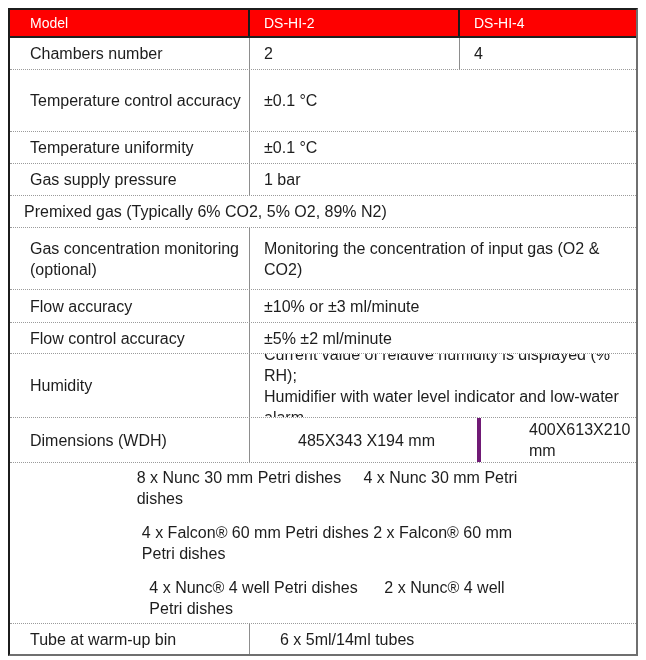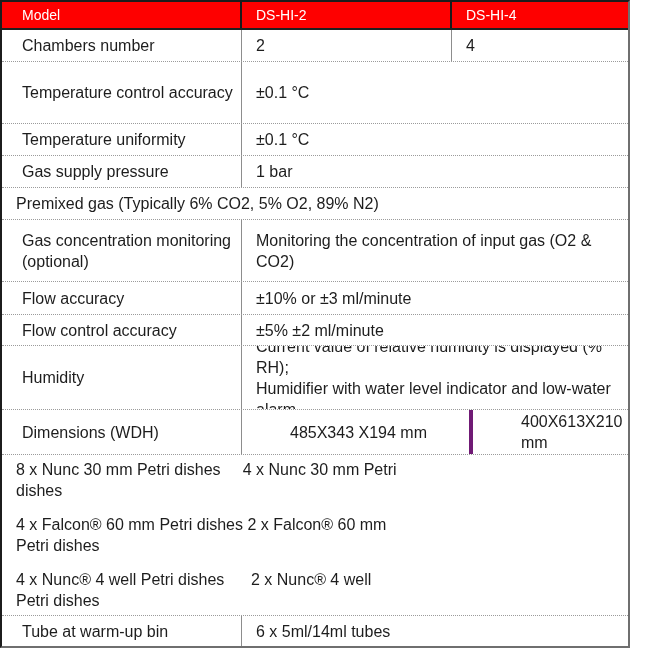--- a/index.html
+++ b/index.html
@@ -6,21 +6,21 @@
     margin: 0;
     padding: 0;
     background: #ffffff;
     font-family: "Liberation Sans", "DejaVu Sans", sans-serif;
   }
   .page {
     width: 646px;
     height: 660px;
     background: #ffffff;
     box-sizing: border-box;
-    padding: 0;
+    padding: 8px;
   }
   .tbl {
     width: 630px;
     box-sizing: border-box;
     border: 2px solid;
     border-color: #1c1c1c #6f6f6f #6f6f6f #1c1c1c;
     background: #ffffff;
   }
   .row {
     display: flex;
@@ -74,24 +74,24 @@
   .r-tempctrl { height: 62px; }
   .r-tempuni  { height: 32px; }
   .r-gaspress { height: 32px; }
   .r-gassup   { height: 32px; }
   .r-gasconc  { height: 62px; }
   .r-flowacc  { height: 33px; }
   .r-flowctrl { height: 31px; }
   .r-humidity { height: 64px; }
   .r-dims     { height: 45px; gap: 34px; }
   .r-dishes   { height: 161px; }
-  .r-tube     { height: 30px; }
+  .r-tube     { height: 30px; gap: 16px; }
   .c-dishes {
     flex-direction: column;
-    align-items: flex-start;
+    align-items: center;
     justify-content: center;
     gap: 13px;
     padding-top: 6px;
     padding-bottom: 6px;
   }
   .c-dishes div { white-space: pre-wrap; }
 </style>
 </head>
 <body>
 

